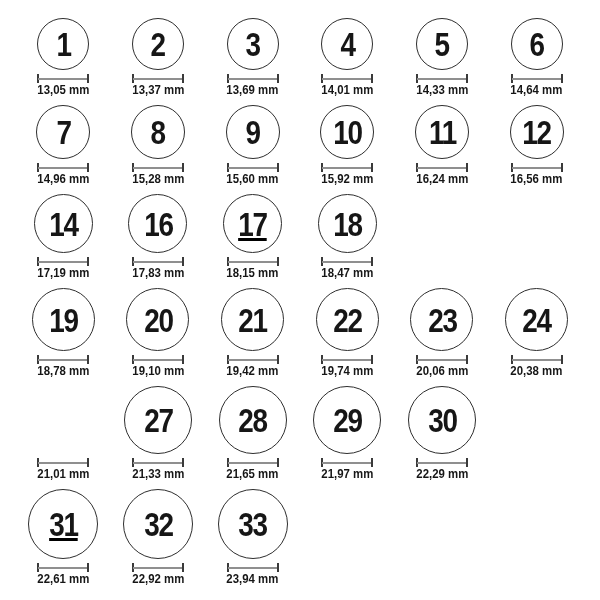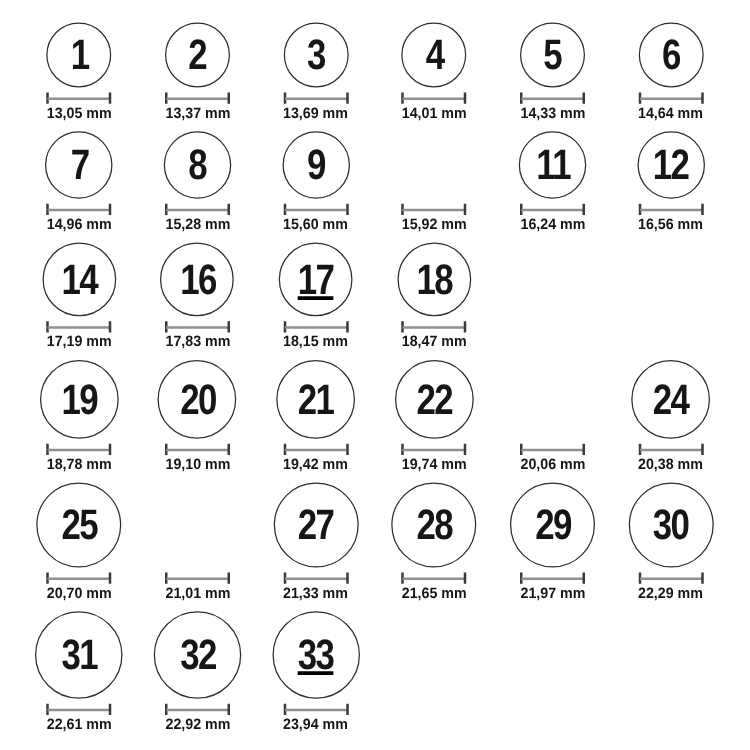--- a/index.html
+++ b/index.html
@@ -179,20 +179,23 @@
           <span class="num">9</span>
         </div>
         <div class="measure">
           <span class="tick left"></span>
           <span class="hline"></span>
           <span class="tick right"></span>
         </div>
         <div class="label">15,60 mm</div>
       </div>
       <div class="cell">
+        <div class="circle" style="width: 54px; height: 54px;">
+          <span class="num">10</span>
+        </div>
         <div class="measure">
           <span class="tick left"></span>
           <span class="hline"></span>
           <span class="tick right"></span>
         </div>
         <div class="label">15,92 mm</div>
       </div>
       <div class="cell">
         <div class="circle" style="width: 54px; height: 54px; text-align: right;">
           <span class="num">11</span>
@@ -301,51 +304,43 @@
           <span class="num">22</span>
         </div>
         <div class="measure">
           <span class="tick left"></span>
           <span class="hline"></span>
           <span class="tick right"></span>
         </div>
         <div class="label">19,74 mm</div>
       </div>
       <div class="cell">
+        <div class="circle" style="width: 63px; height: 63px;">
+          <span class="num">23</span>
+        </div>
         <div class="measure">
           <span class="tick left"></span>
           <span class="hline"></span>
           <span class="tick right"></span>
         </div>
         <div class="label">20,06 mm</div>
       </div>
       <div class="cell">
         <div class="circle" style="width: 63px; height: 63px;">
           <span class="num">24</span>
         </div>
         <div class="measure">
           <span class="tick left"></span>
           <span class="hline"></span>
           <span class="tick right"></span>
         </div>
         <div class="label">20,38 mm</div>
       </div>
     </div>
     <div class="row">
-      <div class="cell">
-        <div class="circle" style="width: 68px; height: 68px;">
-          <span class="num">25</span>
-        </div>
-        <div class="measure">
-          <span class="tick left"></span>
-          <span class="hline"></span>
-          <span class="tick right"></span>
-        </div>
-        <div class="label">20,70 mm</div>
-      </div>
       <div class="cell">
         <div class="measure">
           <span class="tick left"></span>
           <span class="hline"></span>
           <span class="tick right"></span>
         </div>
         <div class="label">21,01 mm</div>
       </div>
       <div class="cell">
         <div class="circle" style="width: 68px; height: 68px; text-align: center;">
@@ -387,21 +382,21 @@
         <div class="measure">
           <span class="tick left"></span>
           <span class="hline"></span>
           <span class="tick right"></span>
         </div>
         <div class="label">22,29 mm</div>
       </div>
     </div>
     <div class="row">
       <div class="cell">
-        <div class="circle" style="width: 70px; height: 70px;">
+        <div class="circle" style="width: 70px; height: 70px; text-decoration: underline;">
           <span class="num">31</span>
         </div>
         <div class="measure">
           <span class="tick left"></span>
           <span class="hline"></span>
           <span class="tick right"></span>
         </div>
         <div class="label">22,61 mm</div>
       </div>
       <div class="cell">
@@ -409,21 +404,21 @@
           <span class="num">32</span>
         </div>
         <div class="measure">
           <span class="tick left"></span>
           <span class="hline"></span>
           <span class="tick right"></span>
         </div>
         <div class="label">22,92 mm</div>
       </div>
       <div class="cell">
-        <div class="circle" style="width: 70px; height: 70px; text-decoration: underline;">
+        <div class="circle" style="width: 70px; height: 70px;">
           <span class="num">33</span>
         </div>
         <div class="measure">
           <span class="tick left"></span>
           <span class="hline"></span>
           <span class="tick right"></span>
         </div>
         <div class="label">23,94 mm</div>
       </div>
     </div>

